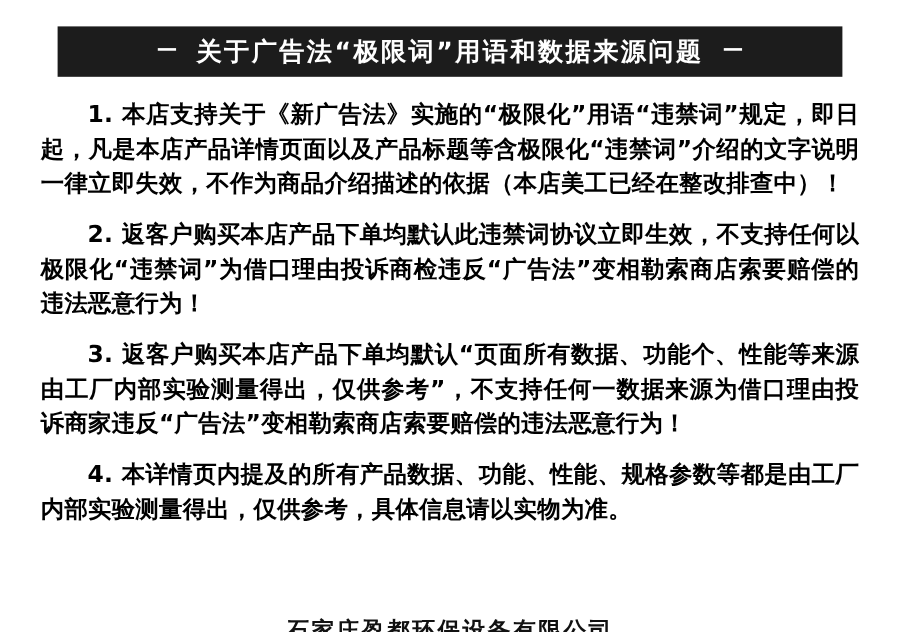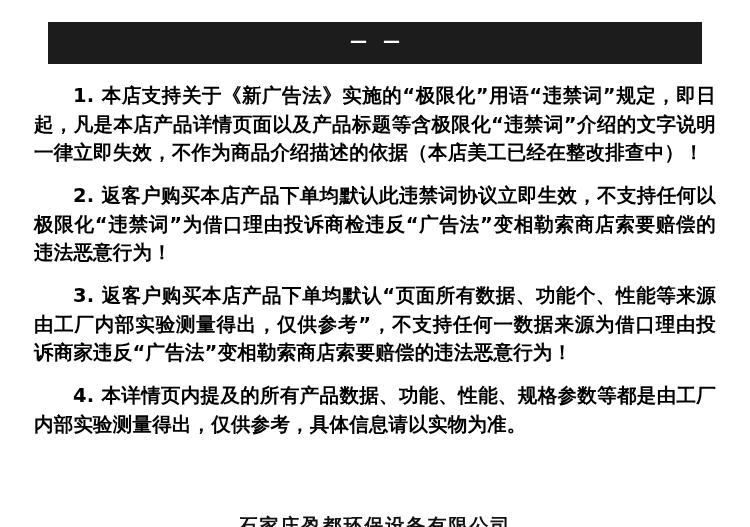--- a/index.html
+++ b/index.html
@@ -75,20 +75,21 @@
     color: #111111;
   }
 </style>
 </head>
 <body>
 
 <div class="page">
 
   <div class="title-bar">
     <span class="title-dash">—</span>
+    <span class="title-text">关于广告法“极限词”用语和数据来源问题</span>
     <span class="title-dash">—</span>
   </div>
 
   <div class="body-block">
     <p class="para">1. 本店支持关于《新广告法》实施的“极限化”用语“违禁词”规定，即日起，凡是本店产品详情页面以及产品标题等含极限化“违禁词”介绍的文字说明一律立即失效，不作为商品介绍描述的依据（本店美工已经在整改排查中）！</p>
     <p class="para gap">2. 返客户购买本店产品下单均默认此违禁词协议立即生效，不支持任何以极限化“违禁词”为借口理由投诉商检违反“广告法”变相勒索商店索要赔偿的违法恶意行为！</p>
     <p class="para gap">3. 返客户购买本店产品下单均默认“页面所有数据、功能个、性能等来源由工厂内部实验测量得出，仅供参考”，不支持任何一数据来源为借口理由投诉商家违反“广告法”变相勒索商店索要赔偿的违法恶意行为！</p>
     <p class="para gap">4. 本详情页内提及的所有产品数据、功能、性能、规格参数等都是由工厂内部实验测量得出，仅供参考，具体信息请以实物为准。</p>
   </div>
 

